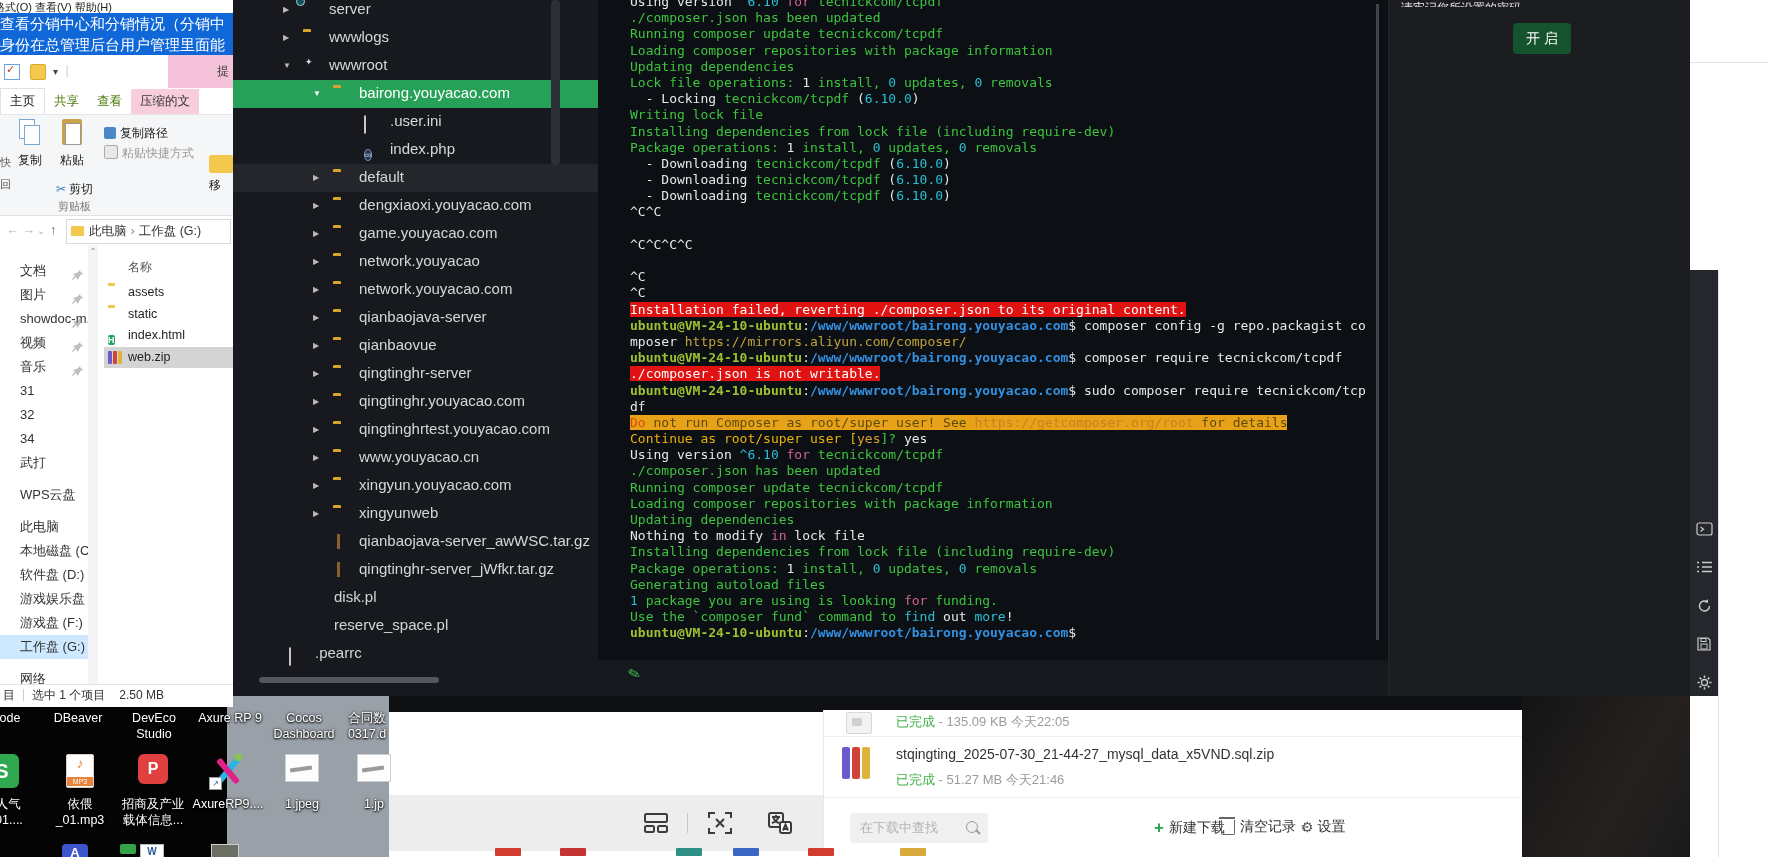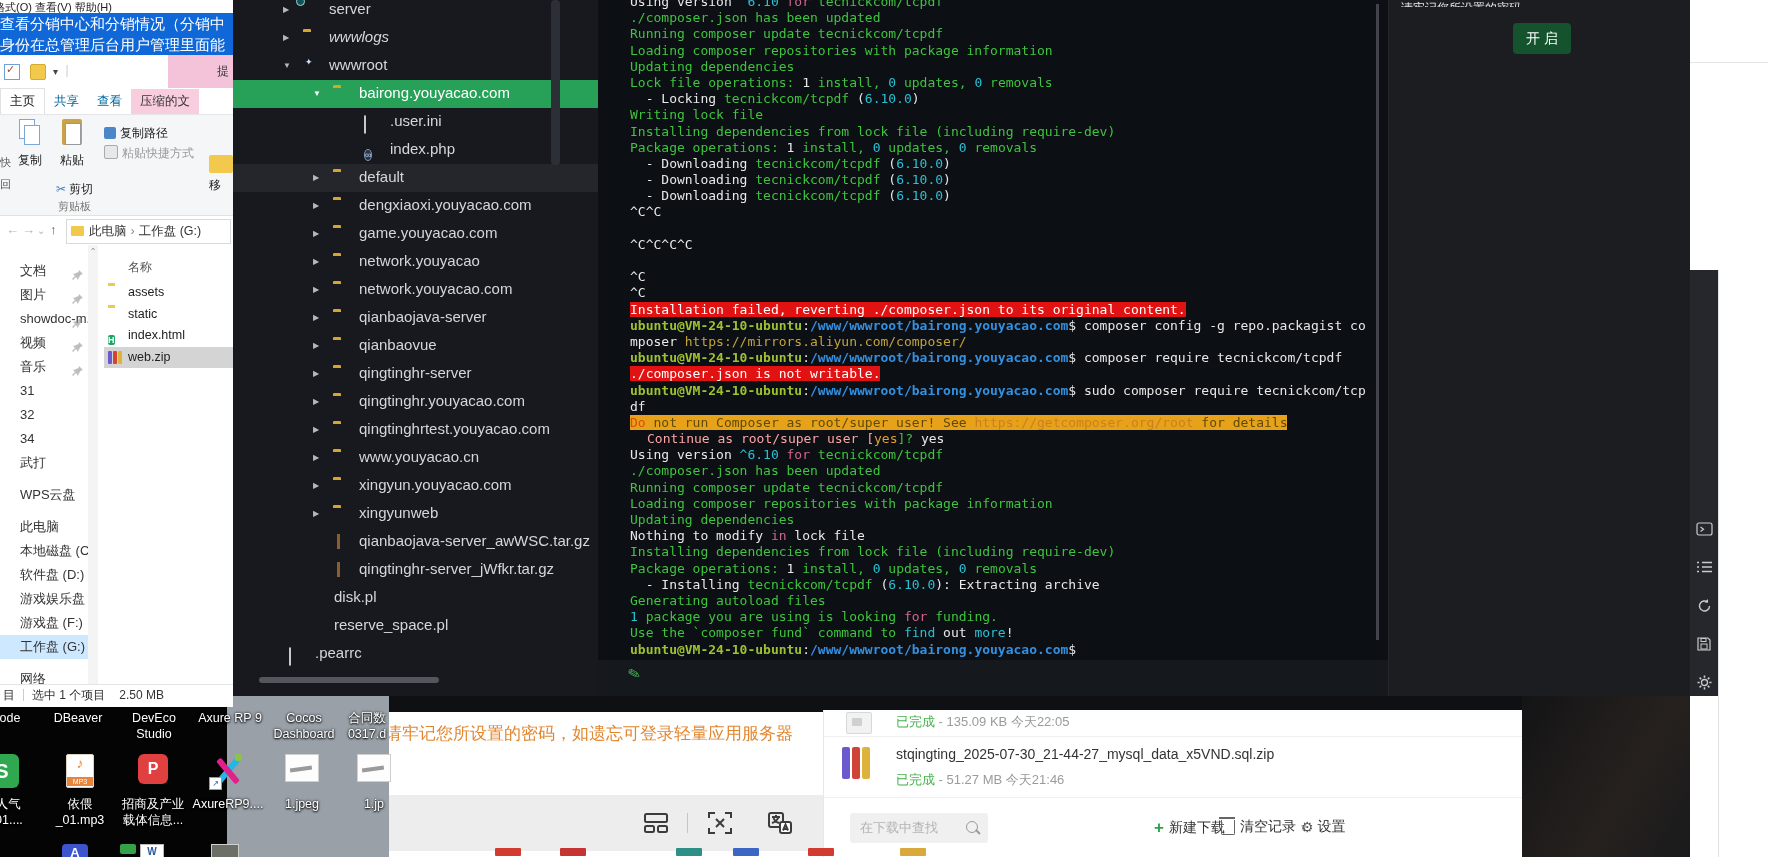--- a/index.html
+++ b/index.html
@@ -16,21 +16,21 @@
 #explorer{position:absolute;left:0;top:55px;width:233px;height:652px;background:#f8f9fb;z-index:6;}
 .x-qat{position:relative;height:33px;background:#fff;}
 .qat-ic{display:inline-block;width:14px;height:14px;margin:9px 2px 0 4px;vertical-align:top;}
 .qat-ic1{border:1px solid #6aa2d8;background:#fff;position:relative;}
 .qat-ic1::after{content:"✓";position:absolute;left:1px;top:-2px;color:#c0392b;font-size:11px;}
 .qat-ic2{background:#f2c94c;border-radius:2px;border:1px solid #d8ab2a;}
 .qat-caret{color:#444;font-size:10px;vertical-align:top;margin-top:11px;display:inline-block;}
 .qat-sep{color:#ccc;margin:0 3px;font-size:12px;vertical-align:top;display:inline-block;margin-top:8px;}
 .qat-pink{position:absolute;right:0;top:0;width:65px;height:33px;background:#f5c3d9;color:#3a3a3a;font-size:12px;line-height:33px;text-align:right;padding-right:4px;overflow:hidden;box-sizing:border-box;}
 .x-tabs{height:26px;background:#fff;border-bottom:1px solid #e6e6e6;white-space:nowrap;}
-.x-tab{display:inline-block;padding:0 9px;font-size:12.5px;line-height:25px;color:#0369a1;}
+.x-tab{display:inline-block;padding:0 9px;font-size:12.5px;line-height:25px;color:#4d7c0f;}
 .x-tab.active{color:#111;background:#fff;border:1px solid #e1e1e1;border-bottom:none;}
 .x-tab.pink{background:#f8cede;color:#333;}
 .x-ribbon{position:relative;height:100px;background:#f5f6f7;border-bottom:1px solid #e2e2e2;overflow:hidden;}
 .x-pinpart{position:absolute;left:0;top:36px;font-size:11px;color:#555;line-height:22px;}
 .x-big{position:absolute;top:4px;width:36px;text-align:center;}
 .x-big-lab{display:block;font-size:12px;color:#222;margin-top:3px;}
 .ic-copy{display:inline-block;width:22px;height:26px;position:relative;}
 .ic-copy::before,.ic-copy::after{content:"";position:absolute;width:14px;height:18px;background:#fff;border:1px solid #7da7d8;}
 .ic-copy::before{left:0;top:0;}
 .ic-copy::after{left:5px;top:6px;}
@@ -189,21 +189,20 @@
 </style>
 </head>
 <body>
 
 <div id="bottom">
   <div id="bd-black"></div>
   <div id="bd-gray"></div>
   <div id="photo"></div>
 
   <div id="popup">
-    <div id="popup-text">请牢记您所设置的密码，如遗忘可登录轻量应用服务器</div>
     <div id="popup-bar">
       <span class="pb-ic" id="pb-grid" style="left:254px"><svg width="26" height="24" viewBox="0 0 26 24">
             <g fill="none" stroke="#3c3c3c" stroke-width="2">
               <rect x="2" y="3" width="22" height="8" rx="1.5"></rect>
               <rect x="2" y="15" width="9" height="6" rx="1.5"></rect>
               <rect x="15" y="15" width="9" height="6" rx="1.5"></rect>
             </g>
           </svg></span>
       <span class="pb-sep"></span>
       <span class="pb-ic" id="pb-shot" style="left:318px"><svg width="26" height="24" viewBox="0 0 26 24">
@@ -322,21 +321,21 @@
 <div id="ssh">
   <div id="t-rows">
       <div class="t-row" style="top: -4px;">
         <span class="t-arrow" style="left: 50px;">▶</span>
         <span class="t-ic" style="left: 70px;"><span class="ti-server"></span></span>
         <span class="t-lab" style="left: 96px;">server</span>
       </div>
       <div class="t-row" style="top: 24px;">
         <span class="t-arrow" style="left: 50px;">▶</span>
         <span class="t-ic" style="left: 70px;"><span class="ti-folder"></span></span>
-        <span class="t-lab" style="left: 96px; font-style: italic;">wwwlogs</span>
+        <span class="t-lab" style="left: 96px;">wwwlogs</span>
       </div>
       <div class="t-row" style="top: 52px;">
         <span class="t-arrow" style="left: 50px;">▼</span>
         <span class="t-ic" style="left: 70px;"><span class="ti-wwwroot"></span></span>
         <span class="t-lab" style="left: 96px;">wwwroot</span>
       </div>
       <div class="t-row sel" style="top: 80px;">
         <span class="t-arrow" style="left: 80px;">▼</span>
         <span class="t-ic" style="left: 100px;"><span class="ti-folder"></span></span>
         <span class="t-lab" style="left: 126px;">bairong.youyacao.com</span>
@@ -459,30 +458,29 @@
         <div class="tl"><span style="color: rgb(232, 232, 232);">^C</span></div>
         <div class="tl"><span style="color: rgb(232, 232, 232);">^C</span></div>
         <div class="tl"><span style="background: rgb(225, 18, 18);"><span style="color: rgb(255, 255, 255);">Installation failed, reverting ./composer.json to its original content.</span></span></div>
         <div class="tl"><span style="color: rgb(157, 194, 47); font-weight: bold;">ubuntu@VM-24-10-ubuntu</span><span style="color: rgb(232, 232, 232);">:</span><span style="color: rgb(51, 144, 224); font-weight: bold;">/www/wwwroot/bairong.youyacao.com</span><span style="color: rgb(232, 232, 232);">$ composer config -g repo.packagist co</span></div>
         <div class="tl"><span style="color: rgb(232, 232, 232);">mposer </span><span style="color: rgb(194, 164, 58);">https://mirrors.aliyun.com/composer/</span></div>
         <div class="tl"><span style="color: rgb(157, 194, 47); font-weight: bold;">ubuntu@VM-24-10-ubuntu</span><span style="color: rgb(232, 232, 232);">:</span><span style="color: rgb(51, 144, 224); font-weight: bold;">/www/wwwroot/bairong.youyacao.com</span><span style="color: rgb(232, 232, 232);">$ composer require tecnickcom/tcpdf</span></div>
         <div class="tl"><span style="background: rgb(225, 18, 18);"><span style="color: rgb(255, 255, 255);">./composer.json is not writable.</span></span></div>
         <div class="tl"><span style="color: rgb(157, 194, 47); font-weight: bold;">ubuntu@VM-24-10-ubuntu</span><span style="color: rgb(232, 232, 232);">:</span><span style="color: rgb(51, 144, 224); font-weight: bold;">/www/wwwroot/bairong.youyacao.com</span><span style="color: rgb(232, 232, 232);">$ sudo composer require tecnickcom/tcp</span></div>
         <div class="tl"><span style="color: rgb(232, 232, 232);">df</span></div>
         <div class="tl"><span style="background: rgb(231, 162, 25);"><span style="color: rgb(221, 75, 9);">Do</span><span style="color: rgb(95, 74, 7);"> not run Composer as root/super user! See </span><span style="color: rgb(200, 129, 31);">https://getcomposer.org/root</span><span style="color: rgb(95, 74, 7);"> for details</span></span></div>
-        <div class="tl"><span style="color: #fca5a5; margin-left: 17px;">Continue as root/super user [</span><span style="color: rgb(224, 160, 48);">yes</span><span style="color: rgb(62, 196, 62);">]? </span><span style="color: rgb(232, 232, 232);">yes</span></div>
+        <div class="tl"><span style="color: #eab308;">Continue as root/super user [</span><span style="color: rgb(224, 160, 48);">yes</span><span style="color: rgb(62, 196, 62);">]? </span><span style="color: rgb(232, 232, 232);">yes</span></div>
         <div class="tl"><span style="color: rgb(232, 232, 232);">Using version </span><span style="color: rgb(42, 192, 212);">^6.10</span><span style="color: rgb(210, 100, 143);"> for </span><span style="color: rgb(62, 196, 62);">tecnickcom/tcpdf</span></div>
         <div class="tl"><span style="color: rgb(62, 196, 62);">./composer.json has been updated</span></div>
         <div class="tl"><span style="color: rgb(62, 196, 62);">Running composer update tecnickcom/tcpdf</span></div>
         <div class="tl"><span style="color: rgb(62, 196, 62);">Loading composer repositories with package information</span></div>
         <div class="tl"><span style="color: rgb(62, 196, 62);">Updating dependencies</span></div>
         <div class="tl"><span style="color: rgb(232, 232, 232);">Nothing to modify </span><span style="color: rgb(210, 100, 143);">in</span><span style="color: rgb(232, 232, 232);"> lock file</span></div>
         <div class="tl"><span style="color: rgb(62, 196, 62);">Installing dependencies from lock file (including require-dev)</span></div>
         <div class="tl"><span style="color: rgb(62, 196, 62);">Package operations: </span><span style="color: rgb(232, 232, 232);">1</span><span style="color: rgb(62, 196, 62);"> install, </span><span style="color: rgb(42, 192, 212);">0</span><span style="color: rgb(62, 196, 62);"> updates, </span><span style="color: rgb(42, 192, 212);">0</span><span style="color: rgb(62, 196, 62);"> removals</span></div>
-        <div class="tl"><span style="color: rgb(232, 232, 232);">  - Installing </span><span style="color: rgb(62, 196, 62);">tecnickcom/tcpdf</span><span style="color: rgb(232, 232, 232);"> (</span><span style="color: rgb(42, 192, 212);">6.10.0</span><span style="color: rgb(232, 232, 232);">): Extracting archive</span></div>
         <div class="tl"><span style="color: rgb(62, 196, 62);">Generating autoload files</span></div>
         <div class="tl"><span style="color: rgb(42, 192, 212);">1</span><span style="color: rgb(62, 196, 62);"> package you are using is looking </span><span style="color: rgb(210, 100, 143);">for</span><span style="color: rgb(62, 196, 62);"> funding.</span></div>
         <div class="tl"><span style="color: rgb(62, 196, 62);">Use the `composer fund` command to </span><span style="color: rgb(42, 192, 212);">find</span><span style="color: rgb(232, 232, 232);"> out </span><span style="color: rgb(42, 192, 212);">more</span><span style="color: rgb(232, 232, 232);">!</span></div>
         <div class="tl"><span style="color: rgb(157, 194, 47); font-weight: bold;">ubuntu@VM-24-10-ubuntu</span><span style="color: rgb(232, 232, 232);">:</span><span style="color: rgb(51, 144, 224); font-weight: bold;">/www/wwwroot/bairong.youyacao.com</span><span style="color: rgb(232, 232, 232);">$</span></div>
       </div>
     <div id="term-scroll"></div>
   </div>
   <div id="term-input">
     <span id="quill">✎</span>
   </div>

